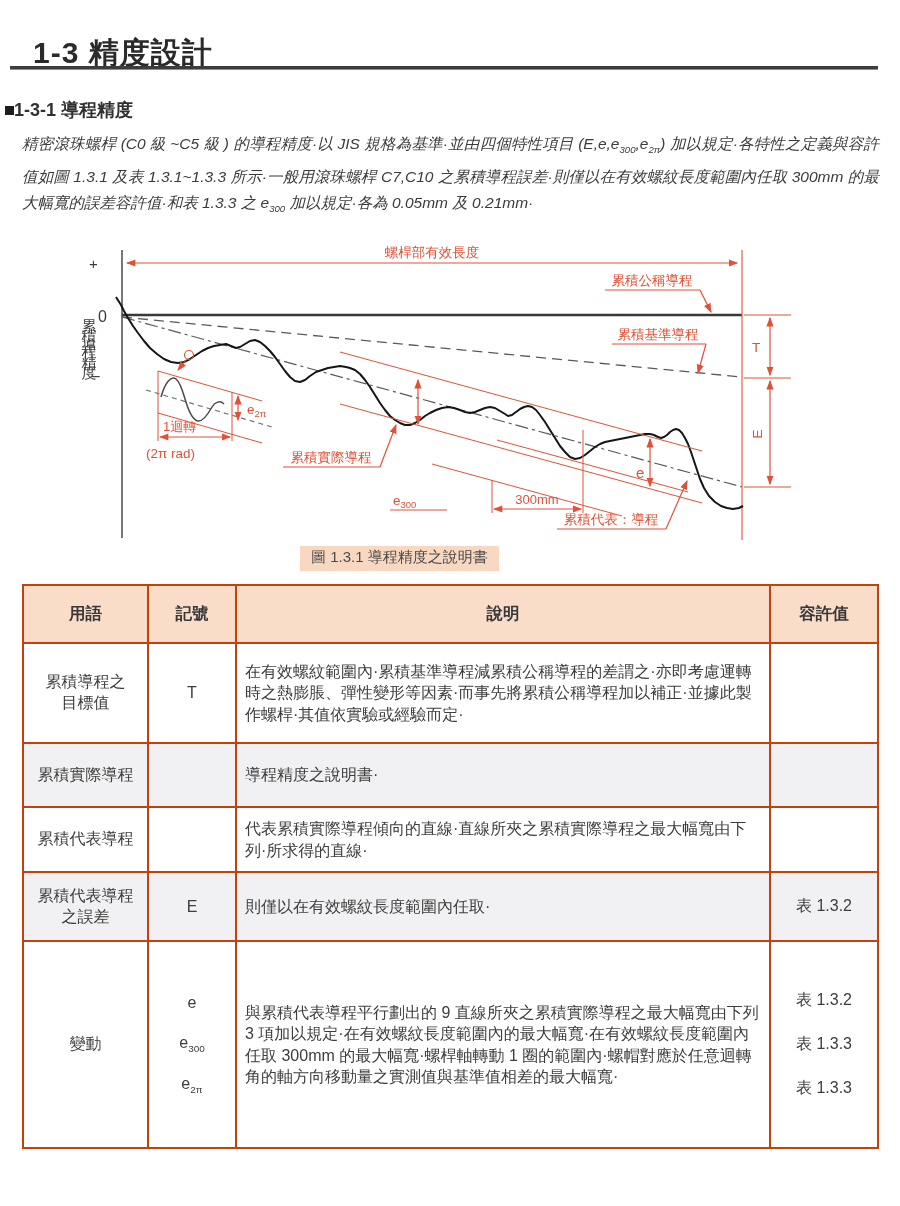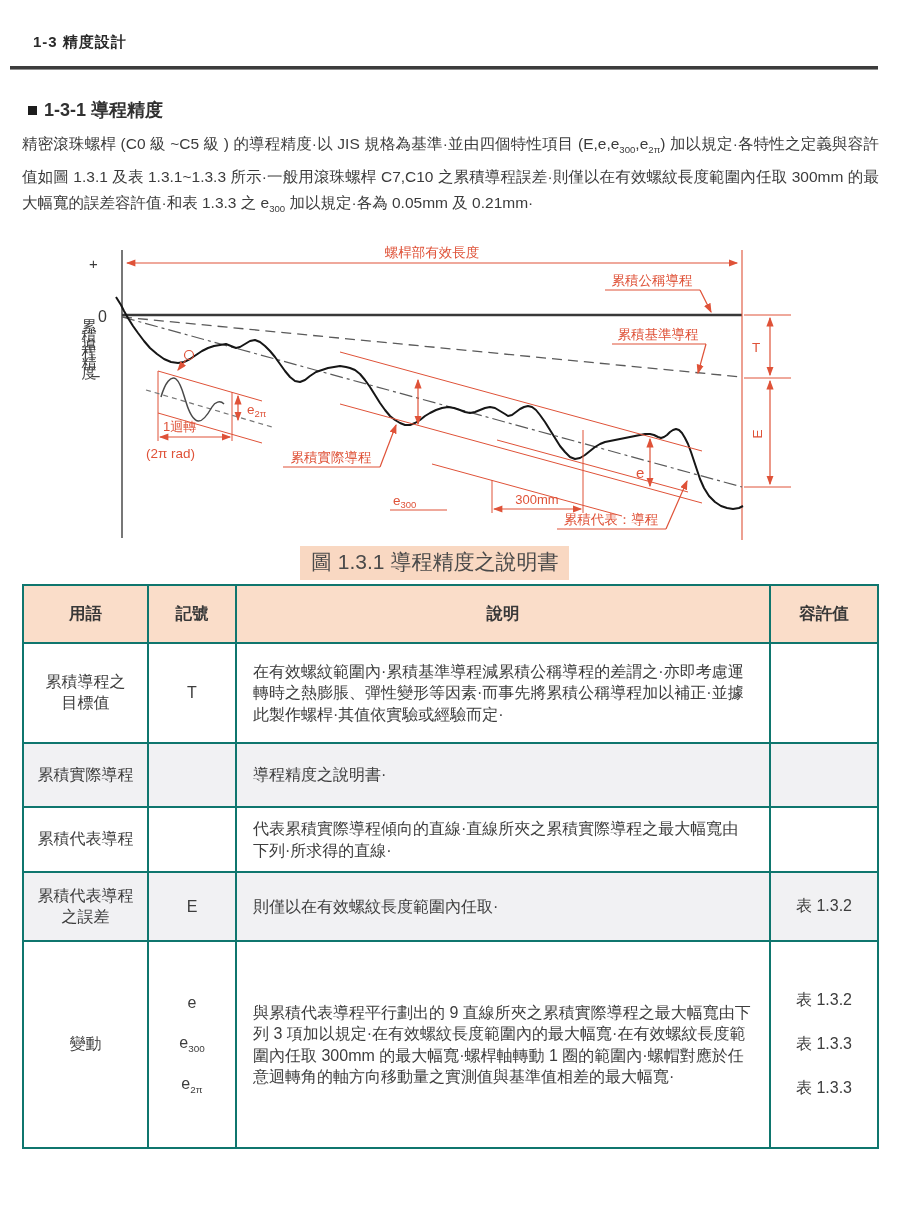--- a/index.html
+++ b/index.html
@@ -3,60 +3,60 @@
 <meta charset="utf-8">
 <style>
   * { margin:0; padding:0; box-sizing:border-box; }
   html,body { background:#ffffff; }
   body {
     position:relative; width:900px; height:1206px; overflow:hidden;
     font-family:"Liberation Sans", sans-serif; color:#3d3d3d;
   }
   .page-title {
     position:absolute; left:33px; top:33px;
-    font-size:15px; font-weight:bold; color:#2a2a2a; letter-spacing:1px;
+    font-size:30px; font-weight:bold; color:#2a2a2a; letter-spacing:1px;
   }
   .title-rule {
     position:absolute; left:10px; top:66px; width:868px; height:3px;
     border-top:3px solid #3c3c3c; border-bottom:1px solid #8f8f8f;
   }
   .section-head {
-    position:absolute; left:28px; top:98px;
-    display:flex; align-items:center; gap:7px;
+    position:absolute; left:5px; top:98px;
+    display:flex; align-items:center; 
   }
   .bullet { width:9px; height:9px; background:#1d1d1d; }
   .section-title { font-size:18px; font-weight:bold; color:#303030; }
   .intro {
     position:absolute; left:22px; top:131px; width:857px;
-    font-size:15.5px; line-height:26.5px; text-align:justify; color:#3b3b3b;
+    font-size:15.5px; line-height:26.5px; text-align:justify; color:#3b3b3b;font-style:italic;
   }
   sub { font-size:0.62em; }
   .diagram { position:absolute; left:0; top:238px; }
   .y-label {
     position:absolute; left:79px; top:307px;
     writing-mode:vertical-rl; font-size:15px; letter-spacing:9px; color:#3b3b3b;
   }
   .fig-caption {
     position:absolute; left:300px; top:546px;
-    background:#F9D8C2; color:#4a4a4a; font-size:21px; padding:2px 11px 4px;
+    background:#F9D8C2; color:#4a4a4a; font-size:15px; padding:2px 11px 4px;
   }
   .doc-table {
     position:absolute; left:22px; top:584px; width:855px;
     border-collapse:collapse; table-layout:fixed; font-size:16px;
   }
-  .doc-table th, .doc-table td { border:2px solid #0f766e; }
+  .doc-table th, .doc-table td { border:2px solid #c2410c; }
   .doc-table thead th {
     background:#FADDC9; height:58px; font-size:16.5px; font-weight:bold; color:#383838;
   }
   .doc-table td { vertical-align:middle; color:#3d3d3d; background:#fff; }
   tr.alt td { background:#F1F1F3; }
   tr.h1 { height:100px; } tr.h2 { height:64px; } tr.h3 { height:57px; }
   tr.h4 { height:69px; } tr.h5 { height:207px; }
   .c-term, .c-sym, .c-allow { text-align:center; }
-  .c-desc { padding:10px 16px; line-height:21.5px; text-align:left; }
+  .c-desc { padding:10px 8px; line-height:21.5px; text-align:left; }
   .stack { display:flex; flex-direction:column; align-items:center; gap:20px; }
   .stack.wide { gap:23px; }
 </style>
 </head>
 <body>
 
 <h1 class="page-title">1-3 精度設計</h1>
 <div class="title-rule"></div>
 
 <div class="section-head">

